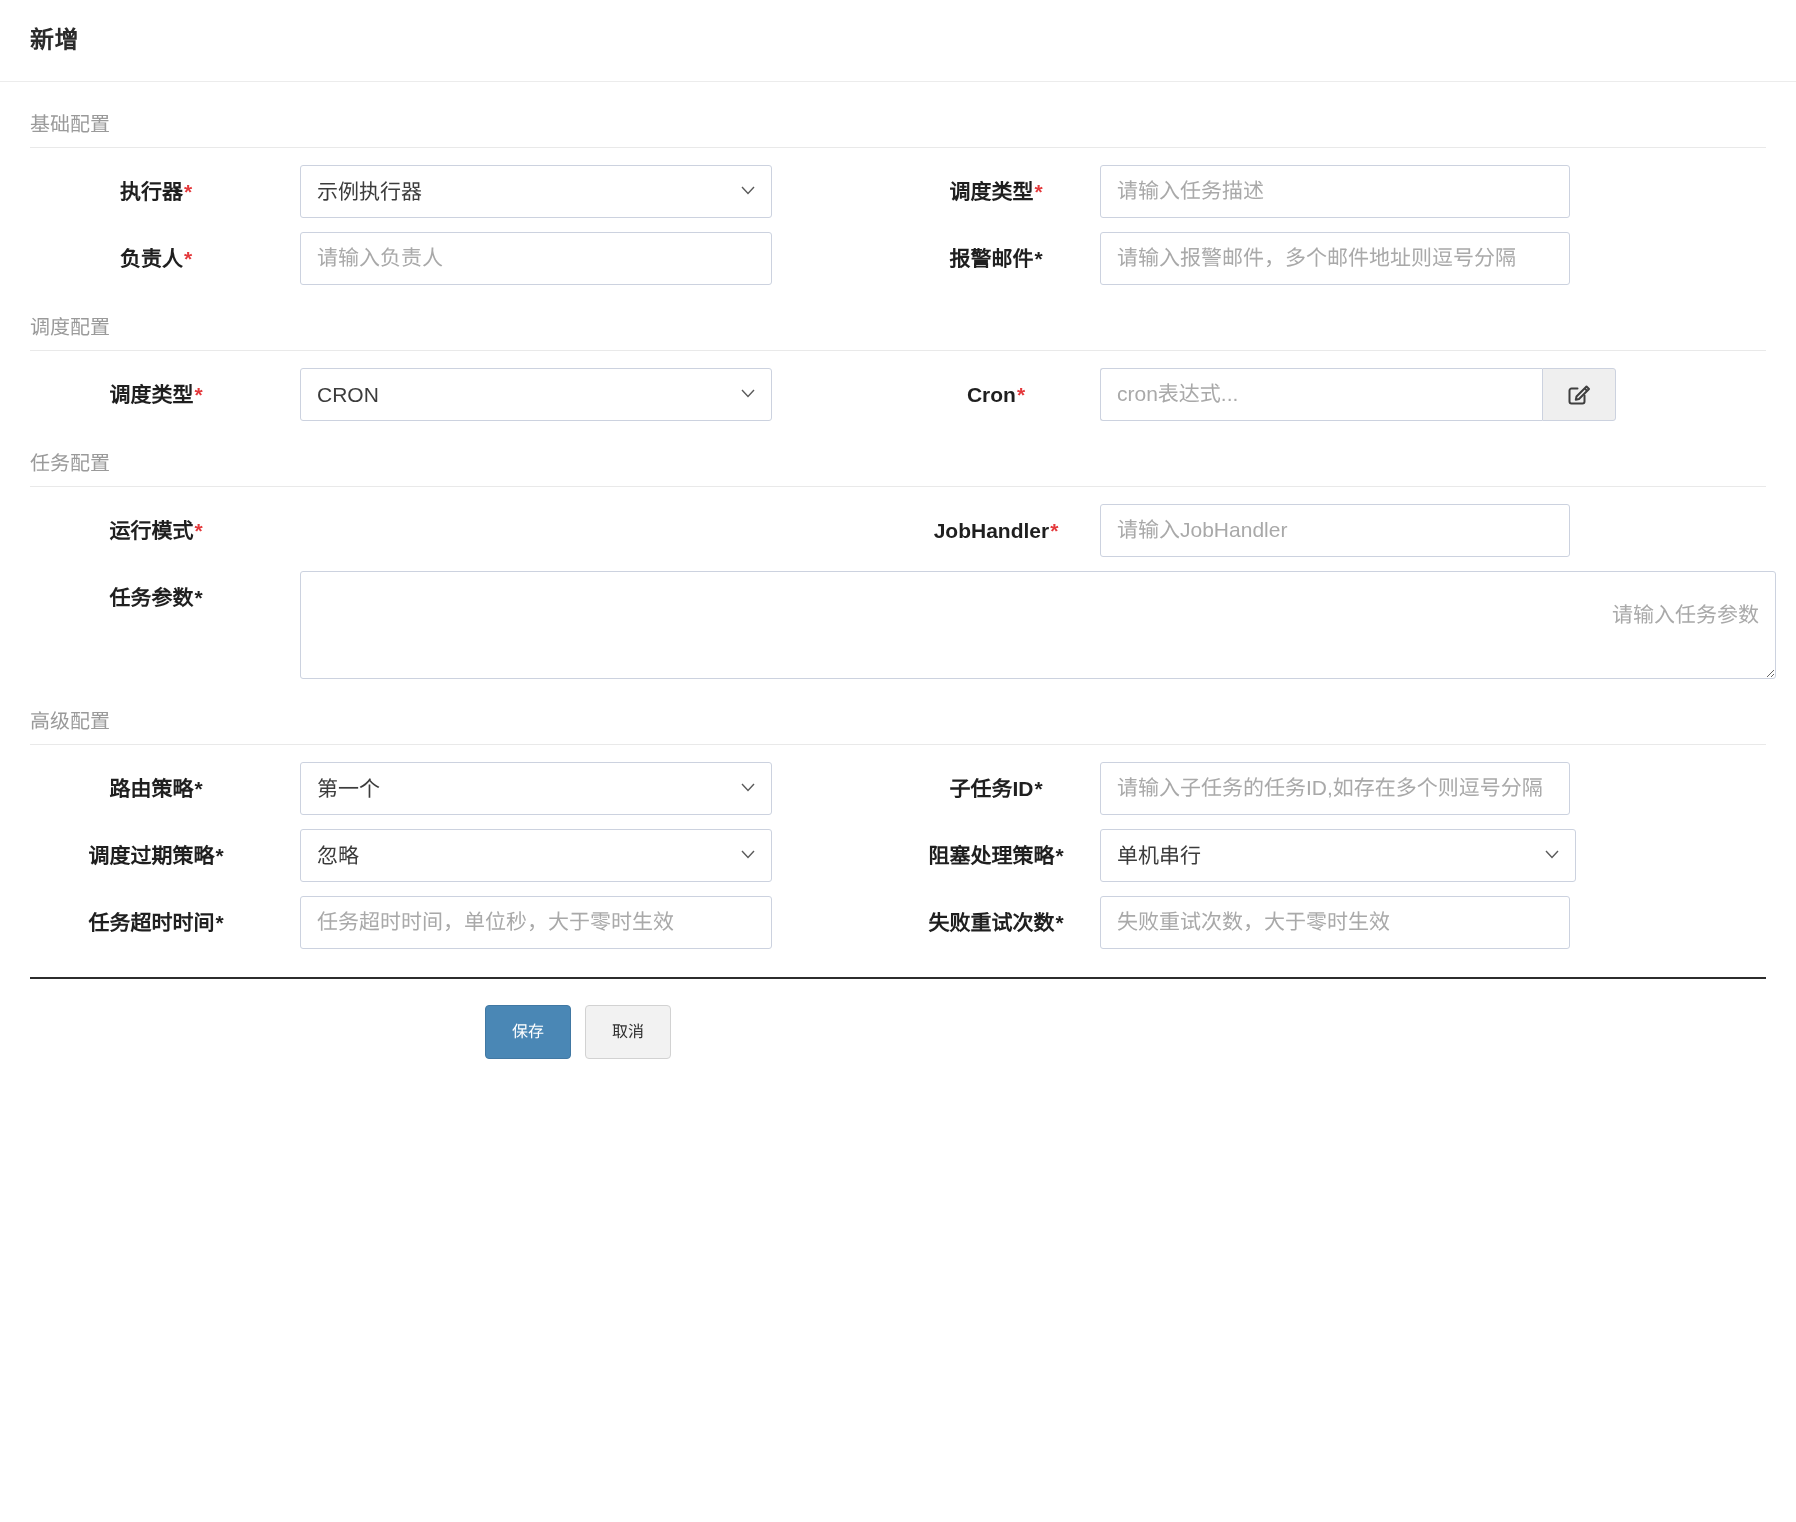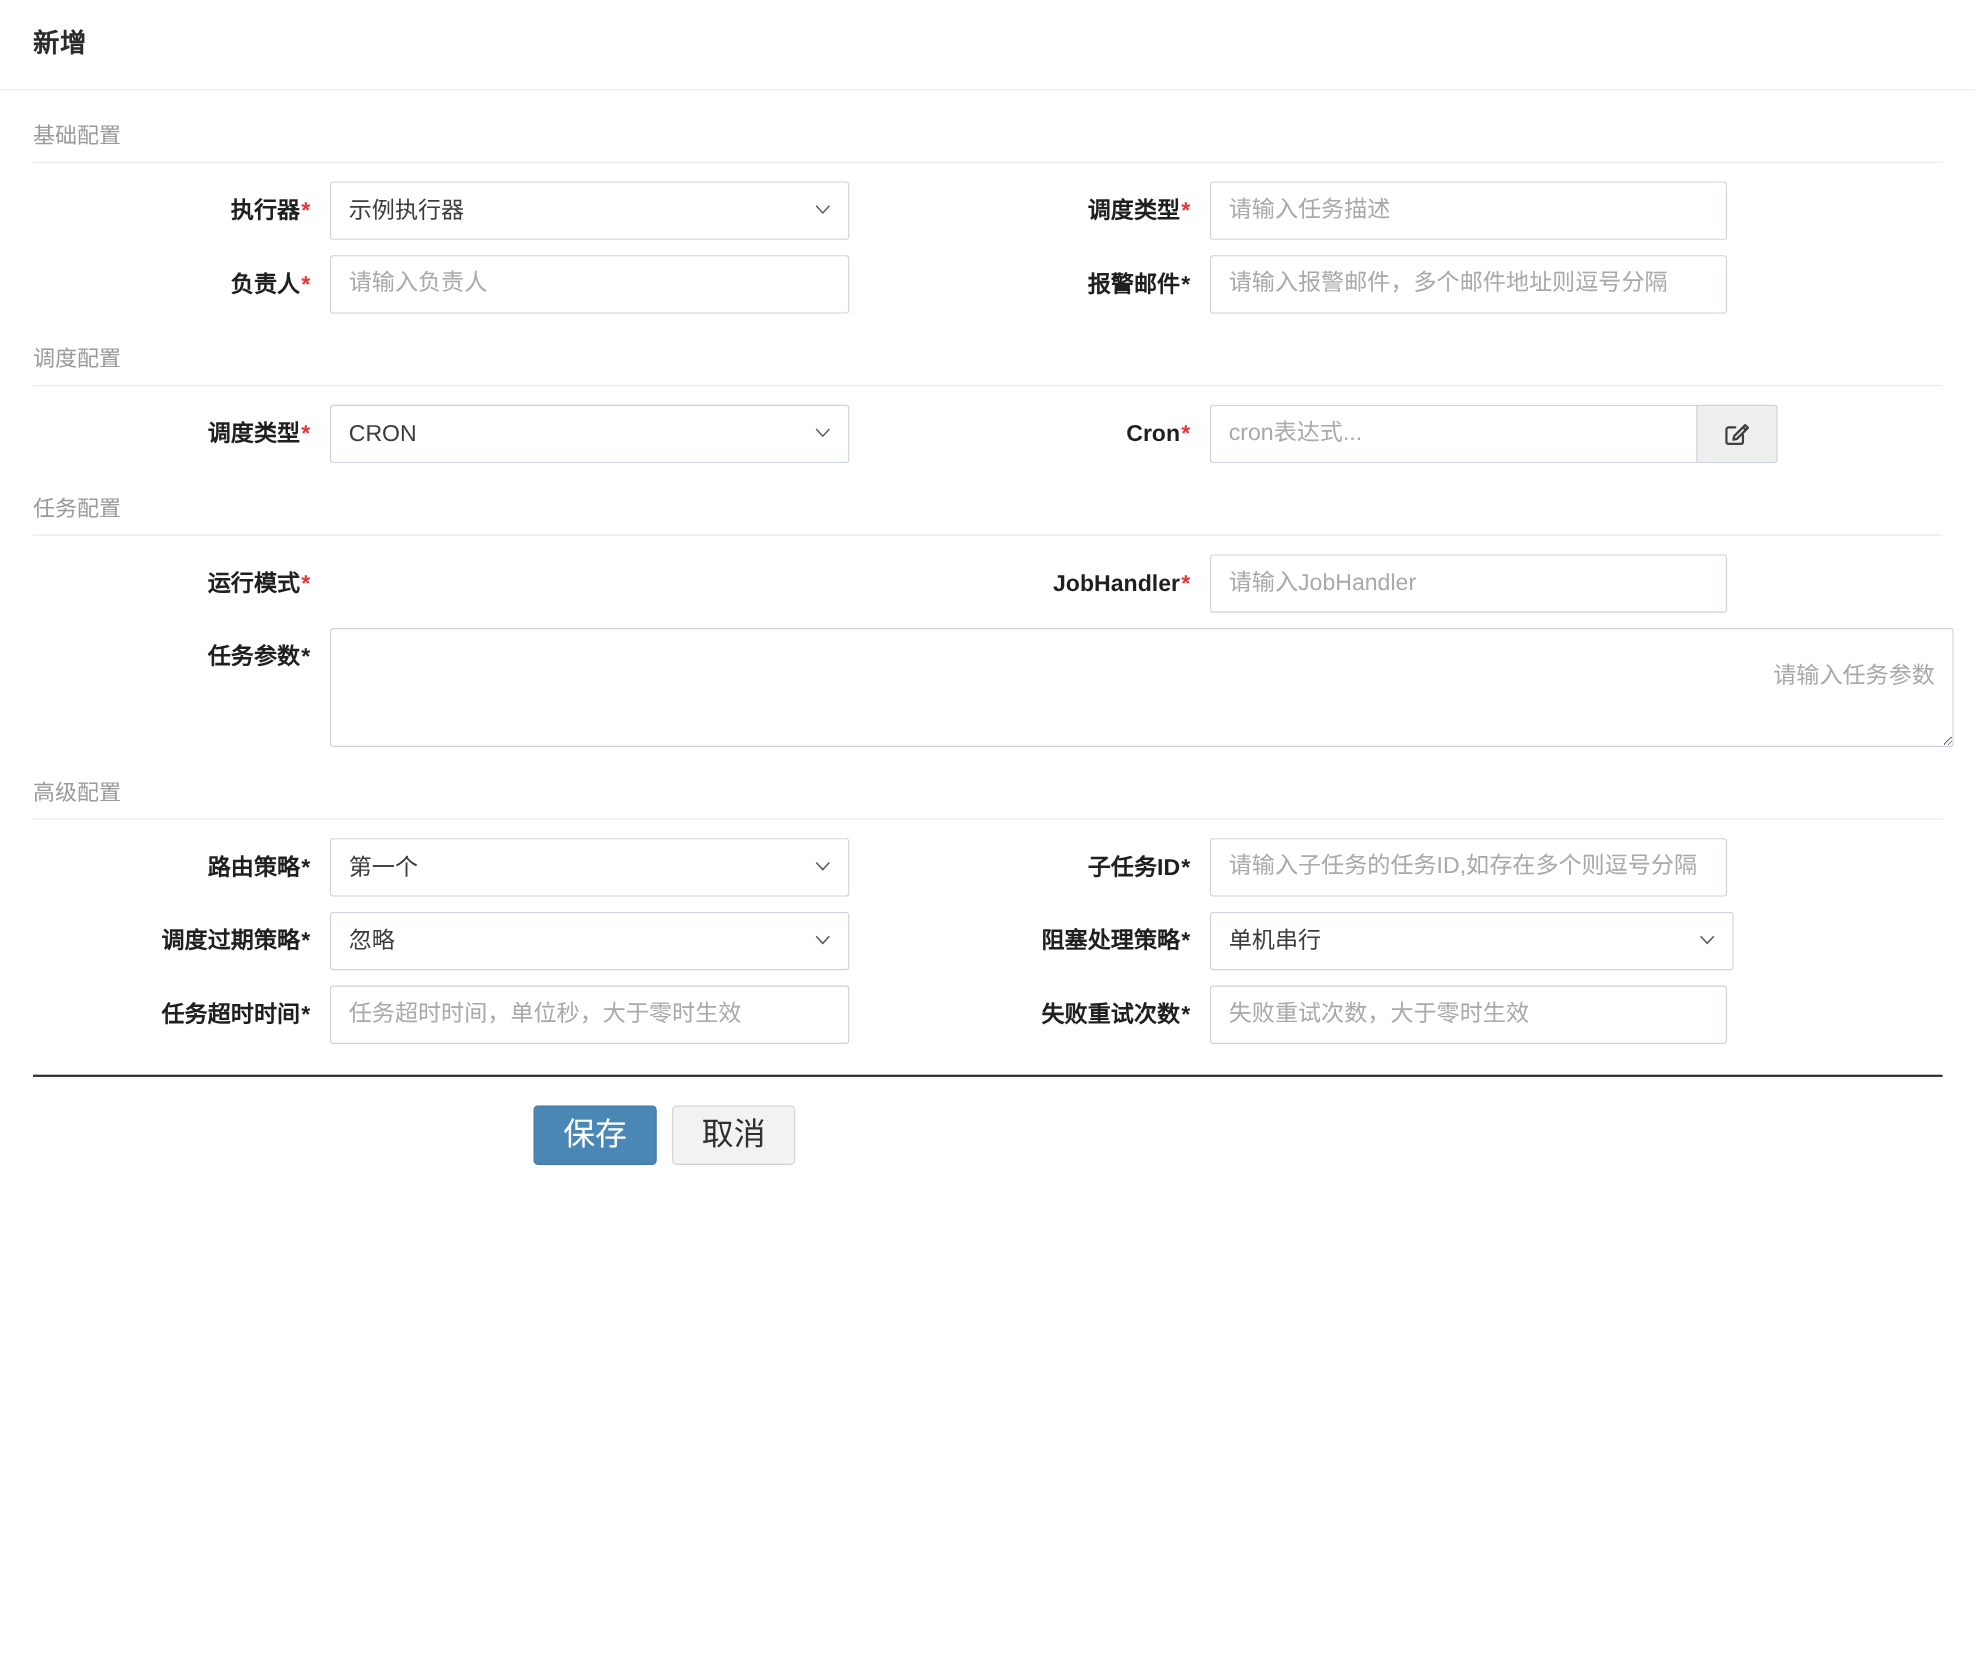--- a/index.html
+++ b/index.html
@@ -70,21 +70,21 @@
     align-items: flex-start;
     flex: 0 0 auto;
   }
   .col-left  { width: 880px; }
   .col-right { width: 856px; }
 
   .fld-label {
     font-size: 21px;
     font-weight: bold;
     color: #1f1f1f;
-    text-align: right;
+    text-align: center;
     line-height: 53px;
     padding-right: 18px;
     box-sizing: border-box;
     white-space: nowrap;
     flex: 0 0 auto;
   }
   .lbl-w-left  { width: 270px; }
   .lbl-w-right { width: 190px; }
 
   .req {
@@ -187,21 +187,21 @@
   }
   .footer {
     padding: 26px 0 0 0;
     display: flex;
     align-items: center;
     gap: 14px;
     padding-left: 485px;
   }
   .btn {
     font-family: "Liberation Sans", "DejaVu Sans", sans-serif;
-    font-size: 29px;
+    font-size: 16px;
     height: 54px;
     padding: 0 26px;
     border-radius: 4px;
     cursor: pointer;
     line-height: 52px;
     box-sizing: border-box;
   }
   .btn-primary {
     background: #4a87b5;
     border: 1px solid #4178a3;

